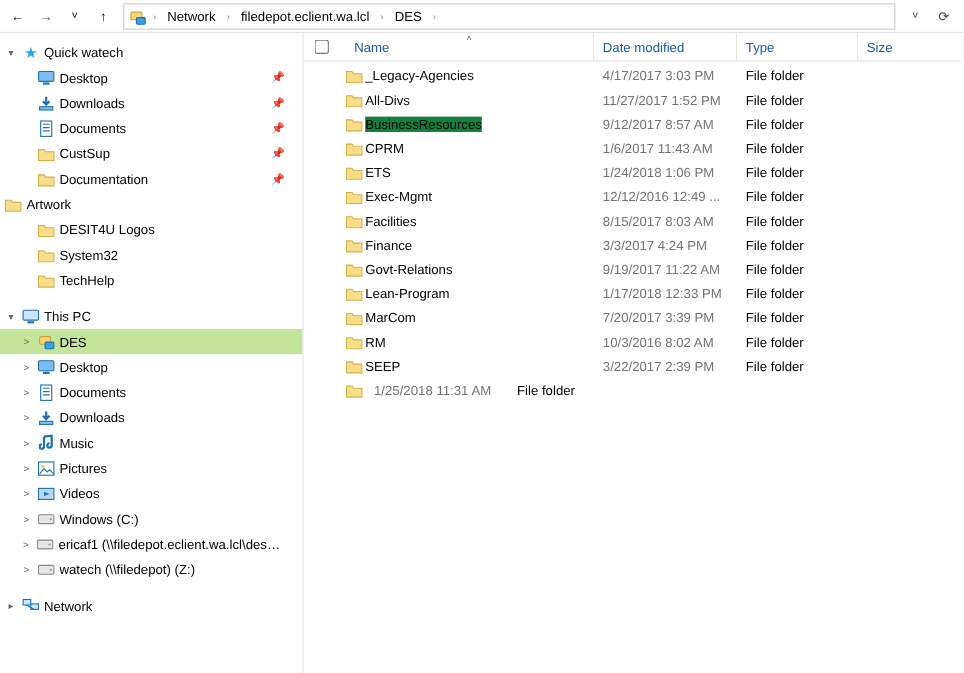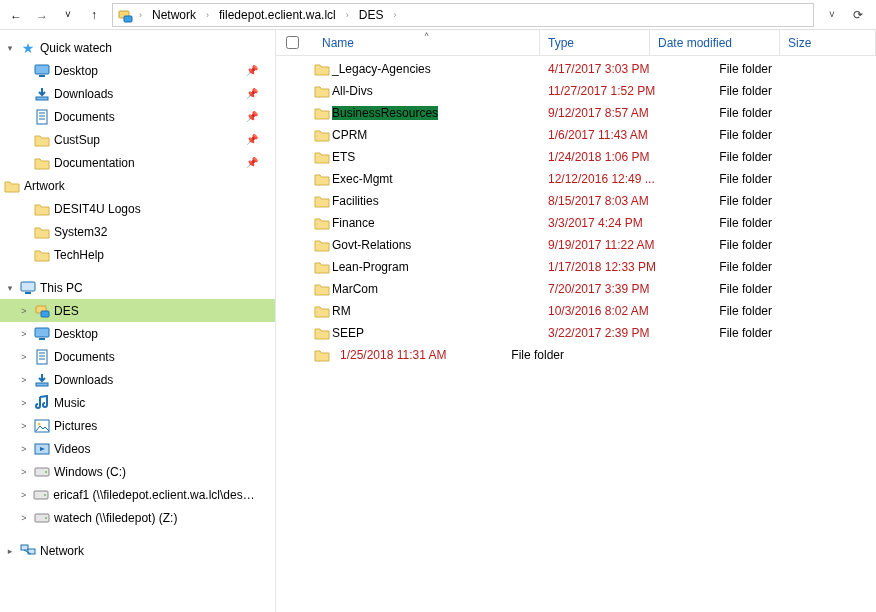--- a/index.html
+++ b/index.html
@@ -36,22 +36,22 @@
   .col-type { width: 110px; }
   .col-size { flex:1; }
   .sort-ind { position: absolute; top: 0; left: 50%; transform: translateX(-50%); font-size: 8px; color: #555; }
 
   .file-list { flex: 1; overflow-y: auto; padding-top: 2px; }
   .row { display: flex; align-items: center; height: 22px; padding-left: 10px; cursor: pointer; }
   .r-check { width: 28px; }
   .r-icon { width: 18px; display:flex; align-items:center; }
   .r-name { width: 208px; padding-right:8px; }
   .r-name.hl span { background: #15803d; }
-  .r-date { width: 130px; padding:0 8px; color:#b91c1c; }
-  .r-type { width: 110px; padding:0 8px;text-align:right; }
+  .r-date { width: 130px; padding:0 8px; color:#737373; }
+  .r-type { width: 110px; padding:0 8px; }
   .r-size { flex:1; padding:0 8px; }
   .ic-pc { color:#146cb4; }
   .ic-star { color:#3aa0e9; font-size:14px; line-height:1; }
 </style>
 </head>
 <body>
 
 <div class="toolbar">
   <div class="nav-btn enabled">←</div>
   <div class="nav-btn">→</div>
@@ -316,26 +316,26 @@
 
   <div class="file-pane">
     <div class="columns">
       <div class="col-check">
           <input type="checkbox" style="">
         </div>
       <div class="col col-name">
         <span>Name</span>
         <span class="sort-ind">˄</span>
       </div>
+      <div class="col col-date">
+          <span>Date modified</span>
+        </div>
       <div class="col col-type">
           <span>Type</span>
         </div>
-      <div class="col col-date">
-          <span>Date modified</span>
-        </div>
       <div class="col col-size">
           <span>Size</span>
         </div>
     </div>
     <div class="file-list" id="file-list">
         <div class="row">
           <div class="r-check"></div>
           <div class="r-icon">
             <svg width="16" height="14">
               <path d="M1 3h5l1.5 2H15v8H1z" fill="#f8dd8a" stroke="#d6b24a"></path>

